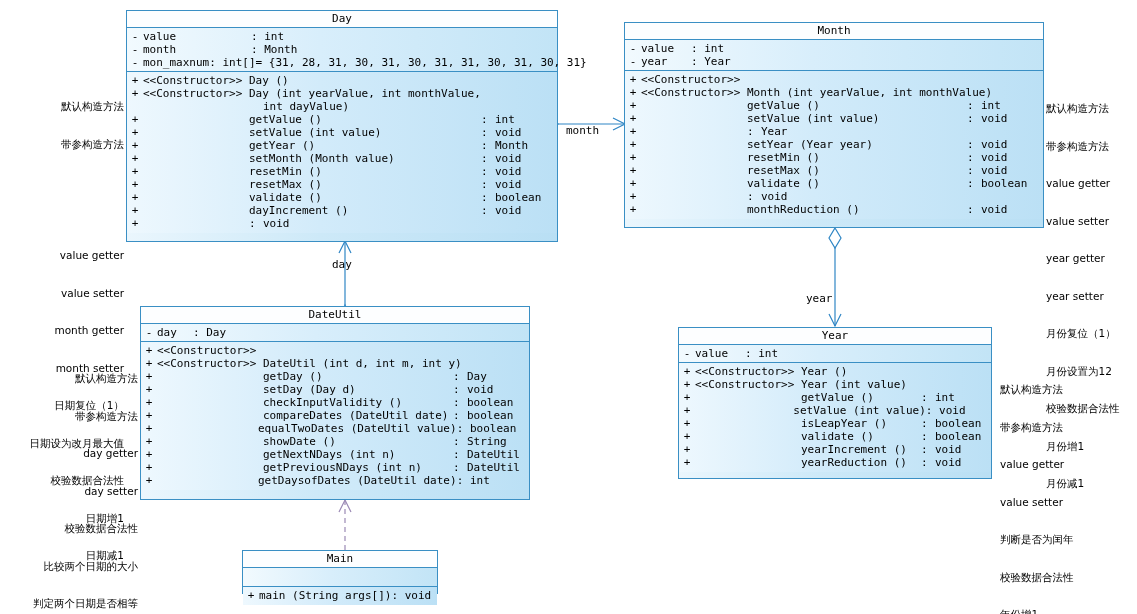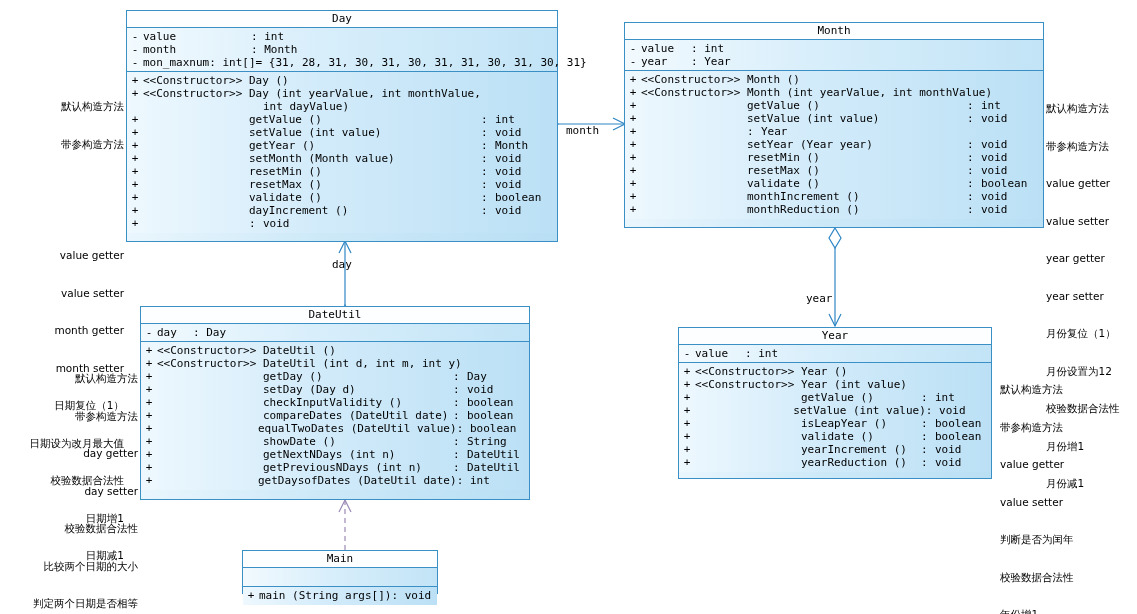--- a/index.html
+++ b/index.html
@@ -242,21 +242,20 @@
         <span class="vis">-</span>
         <span style="width:50px">year</span>
         <span>: </span>
         <span>Year</span>
       </div>
     </div>
     <div class="ops">
       <div class="row">
         <span class="vis">+</span>
         <span style="width:106px">&lt;&lt;Constructor&gt;&gt;</span>
-        <span class="nm">Month ()</span>
       </div>
       <div class="row">
         <span class="vis">+</span>
         <span style="width:106px">&lt;&lt;Constructor&gt;&gt;</span>
         <span class="nm">Month (int yearValue, int monthValue)</span>
       </div>
       <div class="row">
         <span class="vis">+</span>
         <span style="width:106px"> </span>
         <span class="nm">getValue ()</span>
@@ -300,21 +299,20 @@
       <div class="row">
         <span class="vis">+</span>
         <span style="width:106px"> </span>
         <span class="nm">validate ()</span>
         <span style="width:14px">: </span>
         <span style="width:62px">boolean</span>
       </div>
       <div class="row">
         <span class="vis">+</span>
         <span style="width:106px"> </span>
-        <span class="nm">monthIncrement ()</span>
         <span style="width:14px">: </span>
         <span style="width:62px">void</span>
       </div>
       <div class="row">
         <span class="vis">+</span>
         <span style="width:106px"> </span>
         <span class="nm">monthReduction ()</span>
         <span style="width:14px">: </span>
         <span style="width:62px">void</span>
       </div>
@@ -342,21 +340,20 @@
         <span class="vis">-</span>
         <span style="width:36px">day</span>
         <span>: </span>
         <span>Day</span>
       </div>
     </div>
     <div class="ops">
       <div class="row">
         <span class="vis">+</span>
         <span style="width:106px">&lt;&lt;Constructor&gt;&gt;</span>
-        <span class="nm">DateUtil ()</span>
       </div>
       <div class="row">
         <span class="vis">+</span>
         <span style="width:106px">&lt;&lt;Constructor&gt;&gt;</span>
         <span class="nm">DateUtil (int d, int m, int y)</span>
       </div>
       <div class="row">
         <span class="vis">+</span>
         <span style="width:106px"> </span>
         <span class="nm">getDay ()</span>

